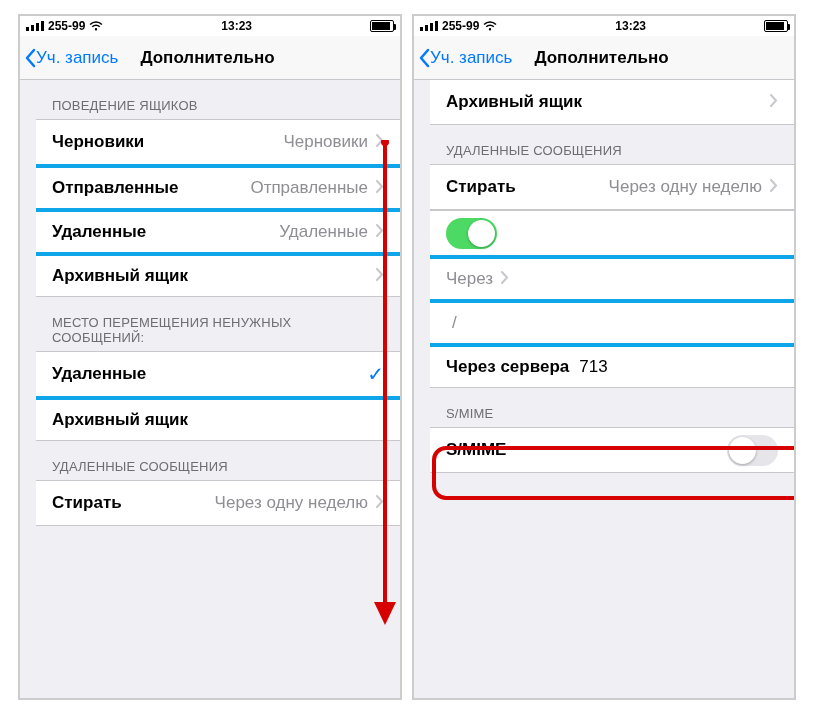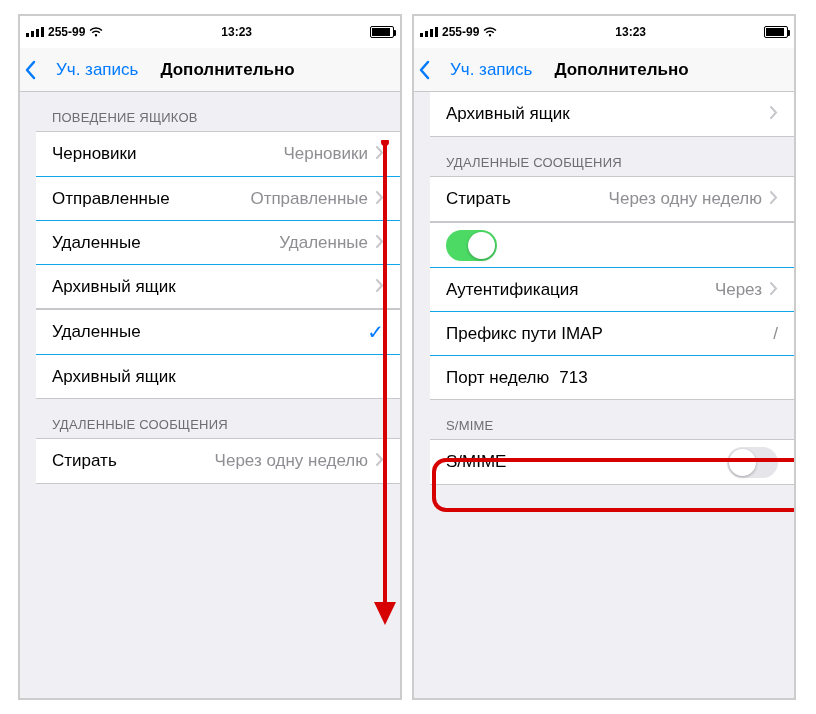--- a/index.html
+++ b/index.html
@@ -23,21 +23,21 @@
   .phone.left { left: 18px; }
   .phone.right { left: 412px; }
 
   
   .statusbar {
     height: 20px;
     background: #fff;
     display: flex;
     align-items: center;
     justify-content: space-between;
-    padding: 16px 6px;
+    padding: 4px 6px;
     font-size: 12px;
     font-weight: 600;
     color: #000;
   }
   .statusbar .sb-left { display: flex; align-items: center; gap: 4px; }
   .statusbar .sb-right { display: flex; align-items: center; gap: 4px; }
   .signal-dots { display: flex; gap: 2px; align-items: flex-end; }
   .signal-dots span { width: 3px; background: #000; display: inline-block; }
   .signal-dots span:nth-child(1){height:4px}
   .signal-dots span:nth-child(2){height:6px}
@@ -56,21 +56,21 @@
     display: flex;
     align-items: center;
     position: relative;
   }
   .navbar .back {
     display: flex;
     align-items: center;
     color: #007aff;
     font-size: 17px;
     padding-left: 4px;
-    gap: 20px;
+    gap: 0;
   }
   .navbar .back svg { display:block; }
   .navbar .title {
     font-size: 17px;
     font-weight: 600;
     color: #000;
     margin-left: 22px;
   }
 
   
@@ -85,22 +85,22 @@
   .group { background: #fff; border-top: 1px solid #c8c7cc; border-bottom: 1px solid #c8c7cc; }
   .row {
     min-height: 44px;
     display: flex;
     align-items: center;
     padding: 0 16px;
     font-size: 17px;
     color: #000;
     position: relative;
   }
-  .row + .row { border-top: 1px solid #0ea5e9; }
-  .row .label { flex: 1; }
+  .row + .row { border-top: 4px solid #0ea5e9; }
+  .row .label { flex: 1; font-weight: bold; }
   .row .value { color: #8e8e93; margin-right: 8px; }
   .row .value.black { color: #000; }
   .chevron { color: #c7c7cc; }
   .check { color: #007aff; font-size: 20px; }
 
   
   .switch {
     width: 51px; height: 31px; border-radius: 16px; position: relative;
   }
   .switch.on { background: #4cd964; }
@@ -202,20 +202,21 @@
       <div class="row">
         <span class="label">Архивный ящик</span>
         <span class="chevron">
           <svg width="8" height="13" viewBox="0 0 8 13">
               <path d="M1 1l5 5.5L1 12" stroke="#c7c7cc" stroke-width="2" fill="none" stroke-linecap="round"></path>
             </svg>
         </span>
       </div>
     </div>
 
+    <div class="section-header">МЕСТО ПЕРЕМЕЩЕНИЯ НЕНУЖНЫХ СООБЩЕНИЙ:</div>
 
     <div class="group">
       <div class="row">
         <span class="label">Удаленные</span>
         <span class="check">✓</span>
       </div>
       <div class="row">
         <span class="label">Архивный ящик</span>
       </div>
     </div>
@@ -297,34 +298,32 @@
     </div>
 
 
     <div class="group">
       <div class="row">
         <div class="switch on">
             <div class="knob"></div>
           </div>
       </div>
       <div class="row">
-        <span class="label">Аутентификация</span>
         <span class="value">Через</span>
         <span class="chevron">
           <svg width="8" height="13" viewBox="0 0 8 13">
               <path d="M1 1l5 5.5L1 12" stroke="#c7c7cc" stroke-width="2" fill="none" stroke-linecap="round"></path>
             </svg>
         </span>
       </div>
       <div class="row">
-        <span class="label">Префикс пути IMAP</span>
         <span class="value" style="margin-left:6px;margin-right:0;">/</span>
       </div>
       <div class="row">
-        <span class="label" style="flex:0 0 auto;margin-right:10px;">Порт неделю</span>
+        <span class="label" style="flex:0 0 auto;margin-right:10px;">Через сервера</span>
         <span class="value black">713</span>
       </div>
     </div>
 
     <div class="section-header">S/MIME</div>
 
     <div class="group">
       <div class="row">
         <span class="label">S/MIME</span>
         <div class="switch off">

